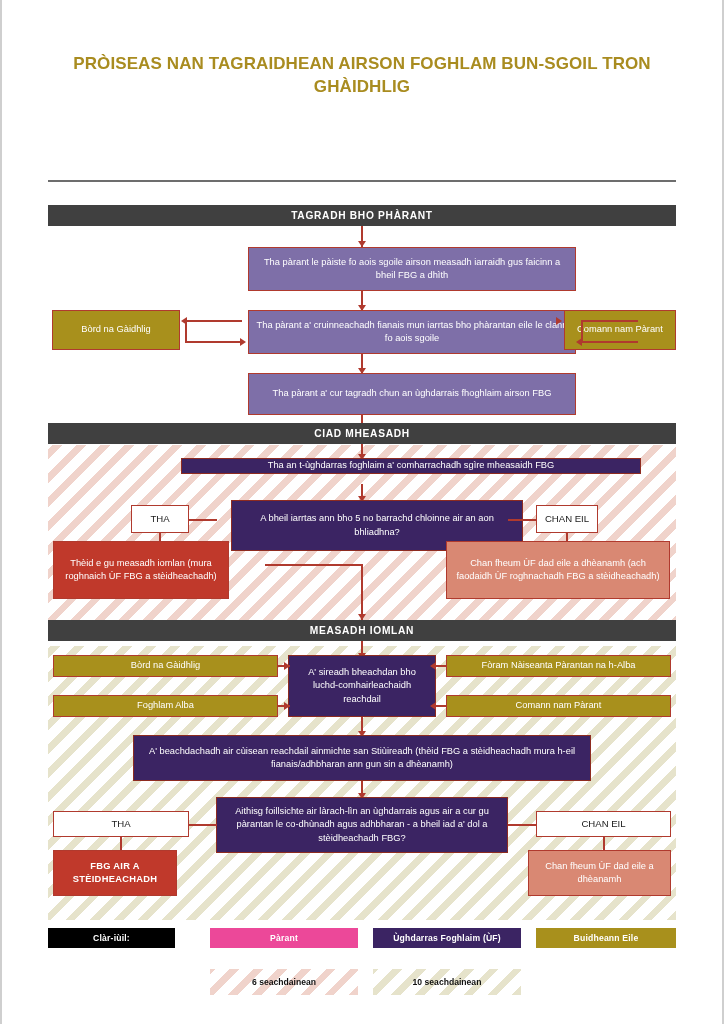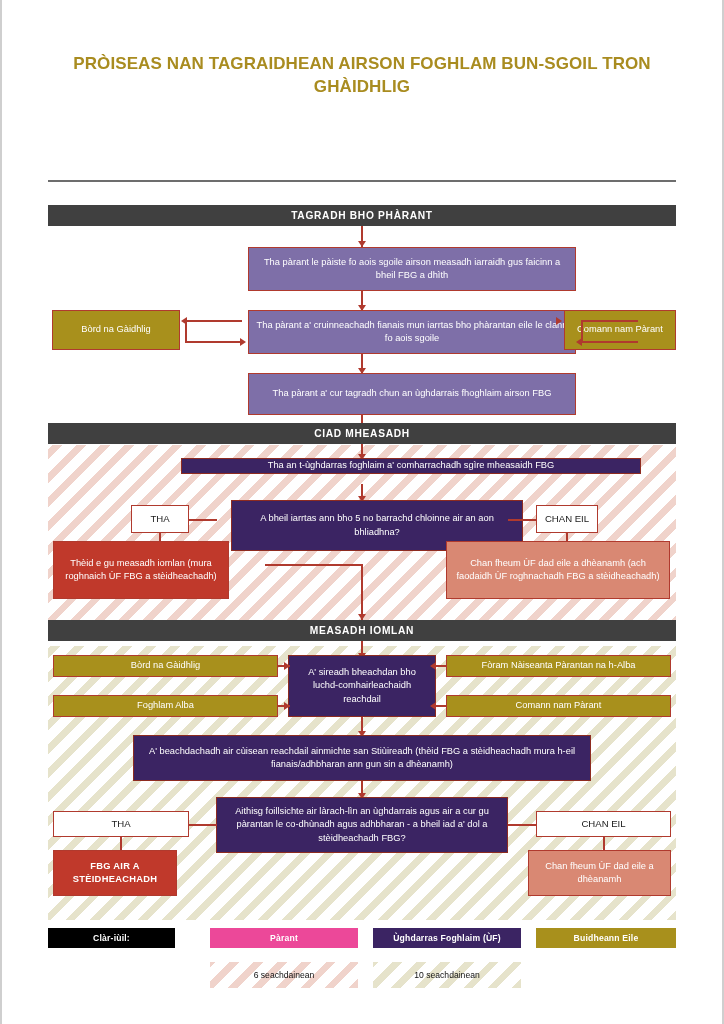--- a/index.html
+++ b/index.html
@@ -97,23 +97,23 @@
     position:absolute;height:20px;box-sizing:border-box;
     display:flex;align-items:center;justify-content:center;
     font-size:8.6px;font-weight:bold;color:#ffffff;letter-spacing:.2px;
   }
   .lg-swatch.black{background:#000000;}
   .lg-swatch.purple{background:#ec4899;}
   .lg-swatch.navy{background:#3B2463;}
   .lg-swatch.gold{background:#A8901C;}
 
   .lg-stripe{
-    position:absolute;top:34px;height:26px;
-    display:flex;align-items:center;justify-content:center;
-    font-size:8.6px;font-weight:normal;color:#111111;
+    position:absolute;top:41px;height:26px;
+    display:flex;align-items:center;justify-content:center;
+    font-size:8.6px;font-weight:bold;color:#111111;
   }
   .lg-stripe.pink{
     background-image:repeating-linear-gradient(-45deg,#f0d3cb 0px,#f0d3cb 7px,#ffffff 7px,#ffffff 17px);
   }
   .lg-stripe.olive{
     background-image:repeating-linear-gradient(-45deg,#e6e3cb 0px,#e6e3cb 7px,#ffffff 7px,#ffffff 17px);
   }
   .lg-stripe span{background:rgba(255,255,255,.0);padding:0 4px;}
 </style>
 </head>

